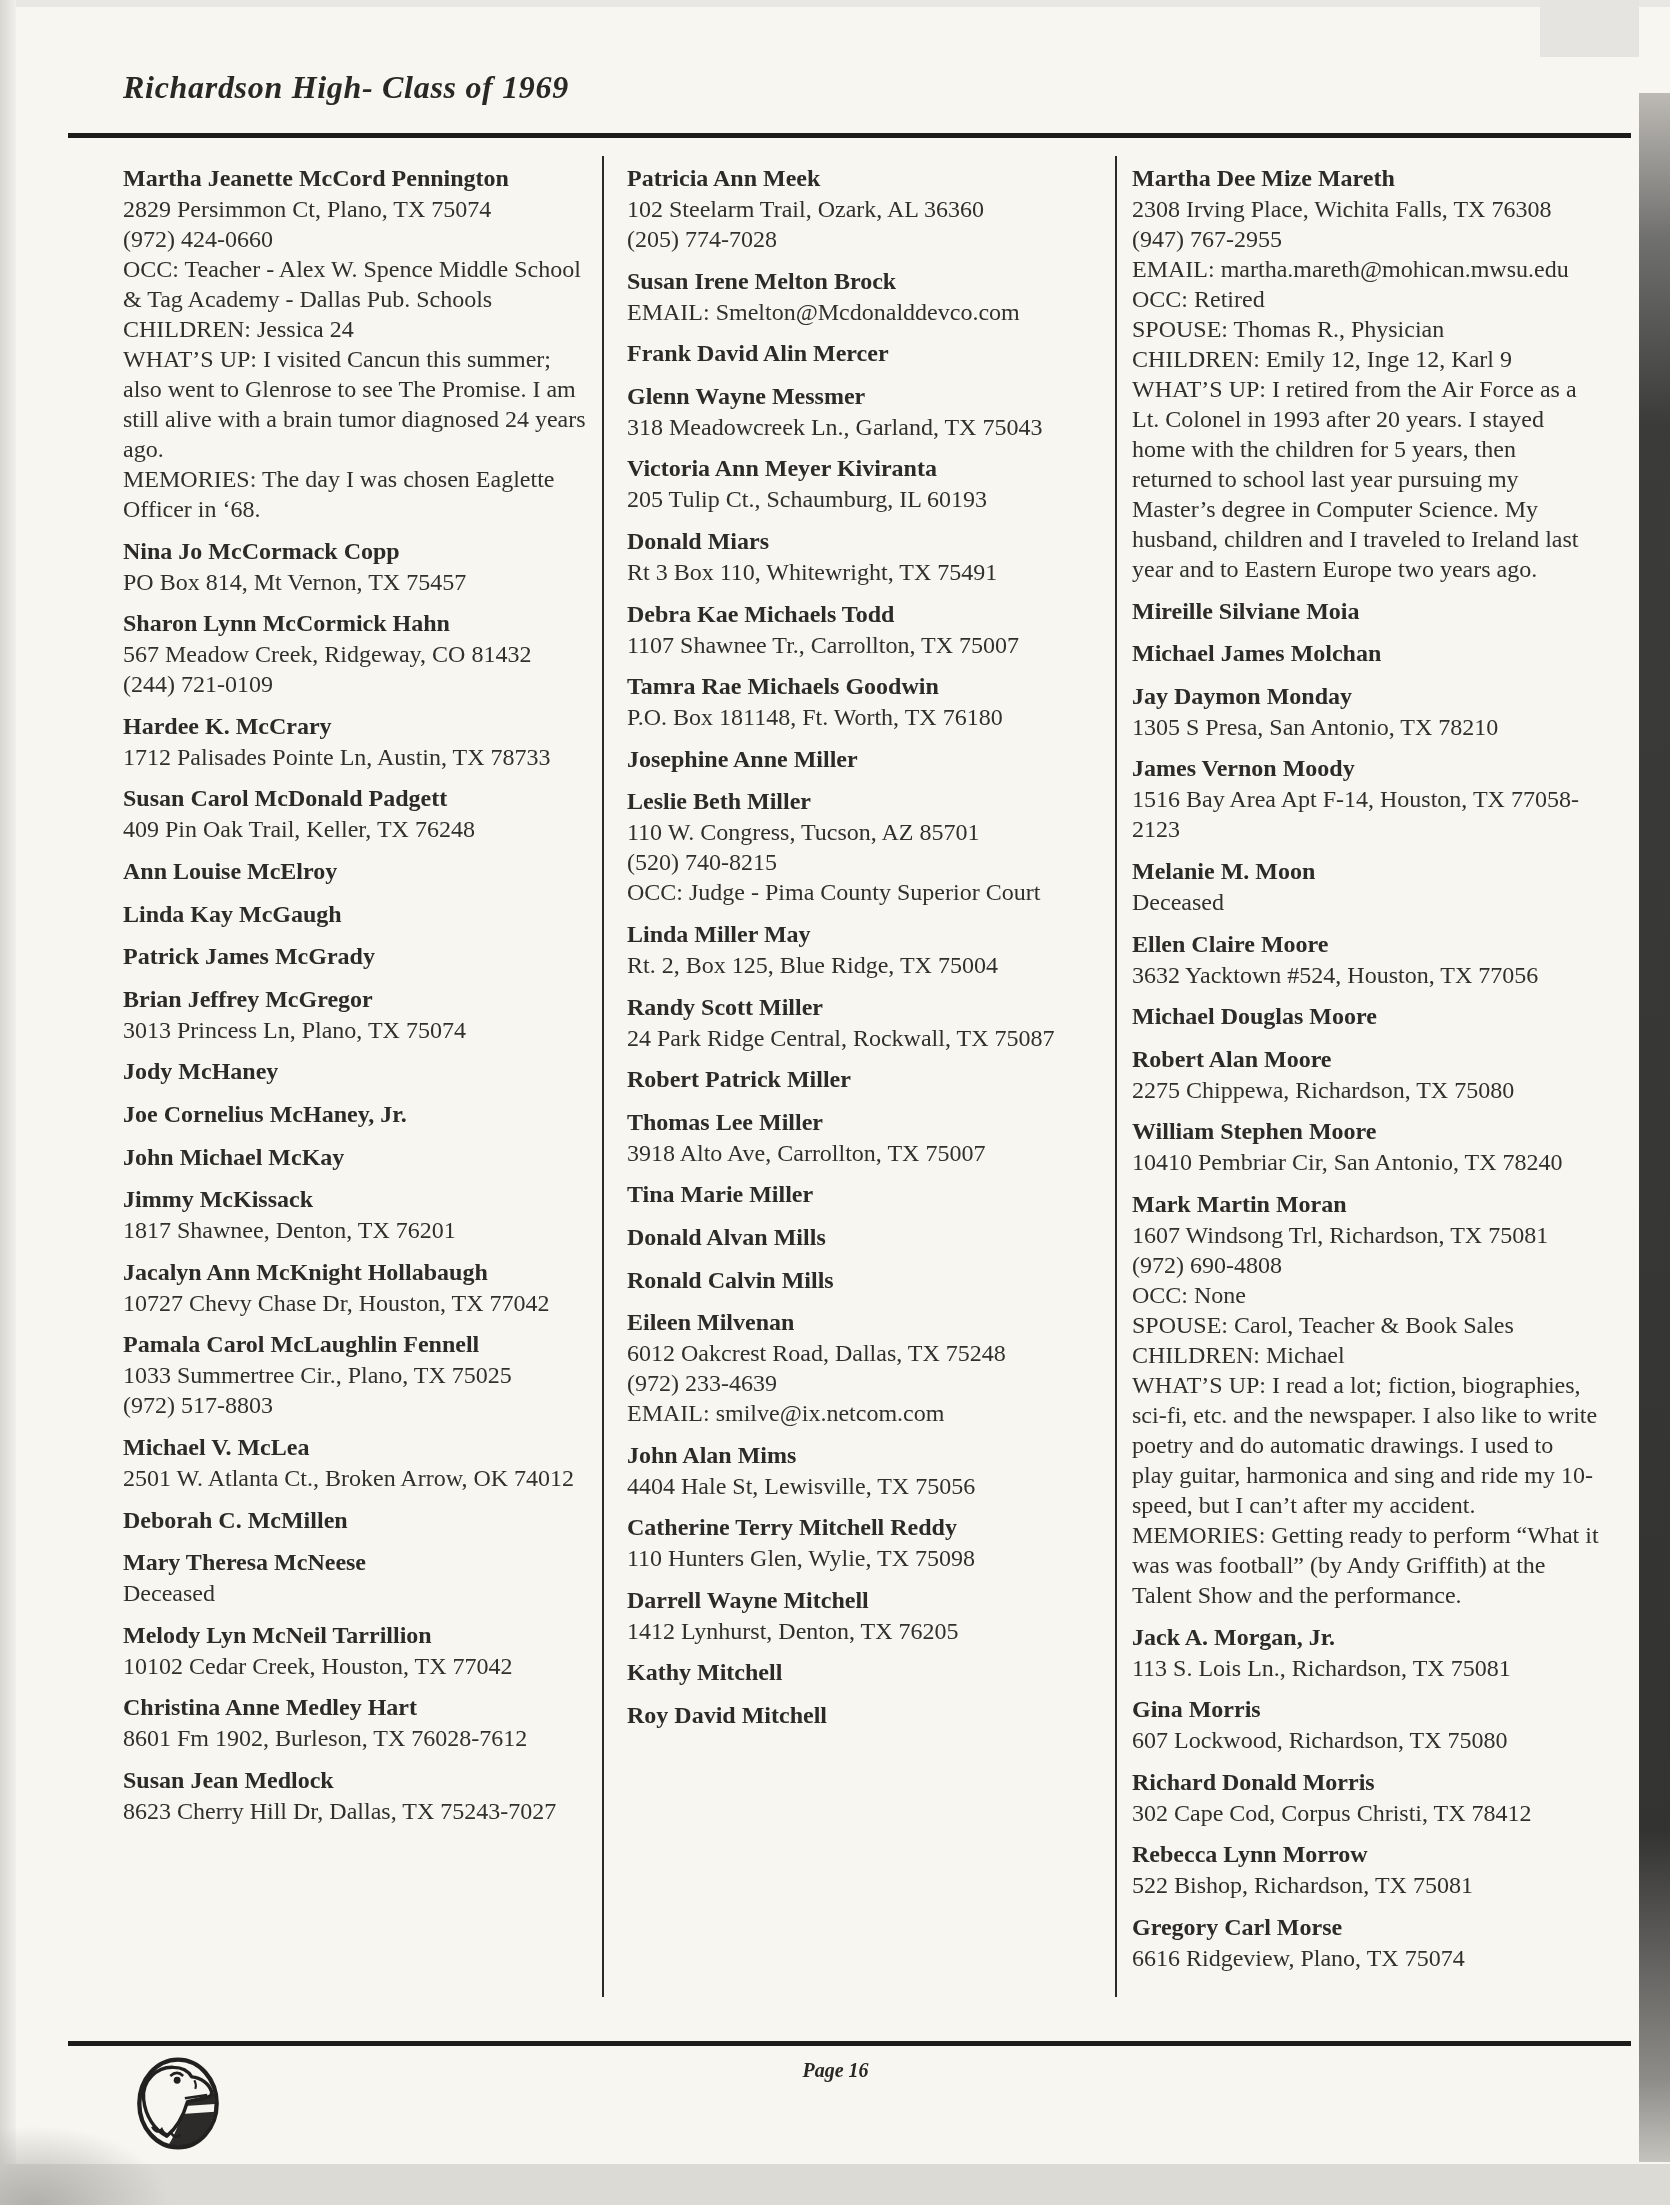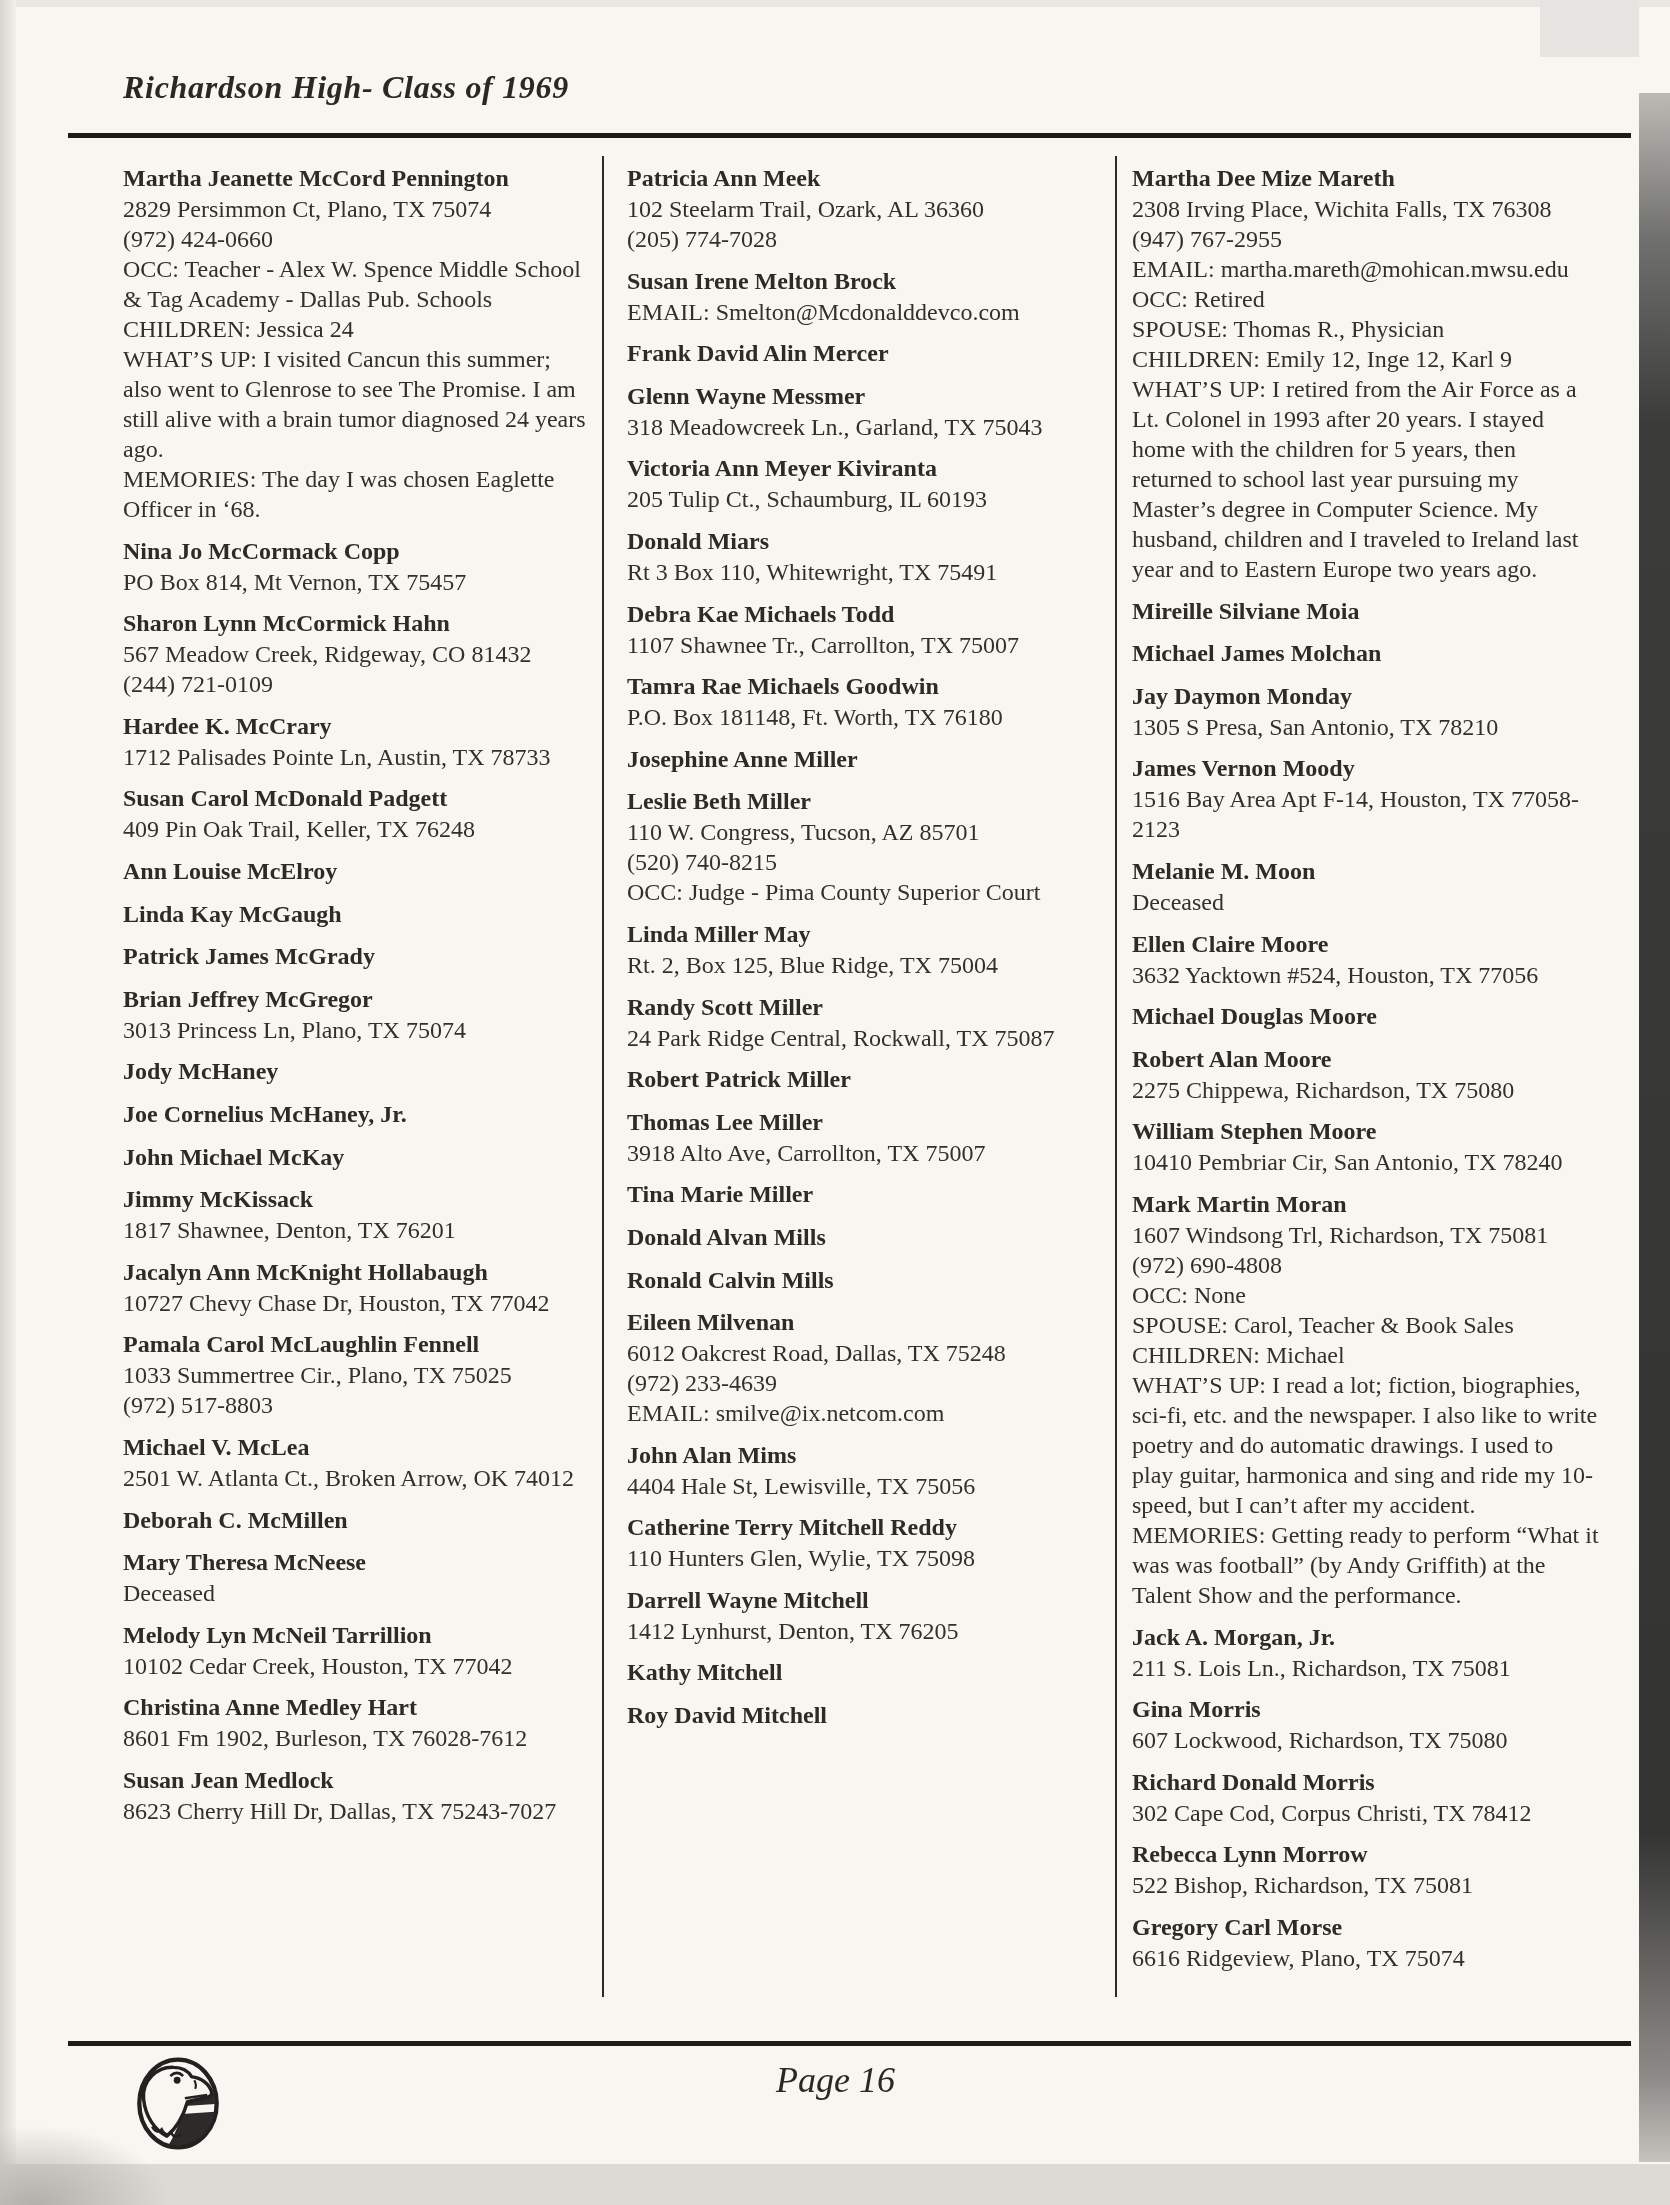--- a/index.html
+++ b/index.html
@@ -33,21 +33,21 @@
   .col{position:absolute;top:162px;width:468px;}
   .col.c1{left:123px;}
   .col.c2{left:627px;}
   .col.c3{left:1132px;}
   .entry{margin:0 0 10.6px 0;}
   .entry-name{margin:0;font-weight:bold;font-size:24px;line-height:32px;color:#2d2b28;}
   .entry-detail{margin:0;font-size:24px;line-height:30px;color:#32302c;}
   
   .eagle-logo{position:absolute;left:135px;top:2055px;width:86px;height:97px;}
   .page-number{position:absolute;left:0;top:2059px;width:1671px;text-align:center;
-    font-style:italic;font-weight:400;font-size:36px;color:#2a2824;}
+    font-style:italic;font-weight:700;font-size:20px;color:#2a2824;}
 </style>
 </head>
 <body>
 
 <div class="edge-top"></div>
 <div class="edge-left"></div>
 <div class="corner-top-right"></div>
 <div class="edge-right-dark"></div>
 <div class="edge-bottom"></div>
 <div class="edge-bottom-smudge"></div>
@@ -284,21 +284,21 @@
       <p class="entry-detail">1607 Windsong Trl, Richardson, TX 75081</p>
       <p class="entry-detail">(972) 690-4808</p>
       <p class="entry-detail">OCC: None</p>
       <p class="entry-detail">SPOUSE: Carol, Teacher &amp; Book Sales</p>
       <p class="entry-detail">CHILDREN: Michael</p>
       <p class="entry-detail">WHAT’S UP: I read a lot; fiction, biographies, sci-fi, etc. and the newspaper.  I also like to write poetry and do automatic drawings.  I used to play guitar, harmonica and sing and ride my 10-speed, but I can’t after my accident.</p>
       <p class="entry-detail">MEMORIES: Getting ready to perform “What it was was football” (by Andy Griffith) at the Talent Show and the performance.</p>
     </article>
     <article class="entry">
       <h3 class="entry-name">Jack A. Morgan, Jr.</h3>
-      <p class="entry-detail">211 S. Lois Ln., Richardson, TX 75081</p>
+      <p class="entry-detail">113 S. Lois Ln., Richardson, TX 75081</p>
     </article>
     <article class="entry">
       <h3 class="entry-name">Gina Morris</h3>
       <p class="entry-detail">607 Lockwood, Richardson, TX 75080</p>
     </article>
     <article class="entry">
       <h3 class="entry-name">Richard Donald Morris</h3>
       <p class="entry-detail">302 Cape Cod, Corpus Christi, TX 78412</p>
     </article>
     <article class="entry">

